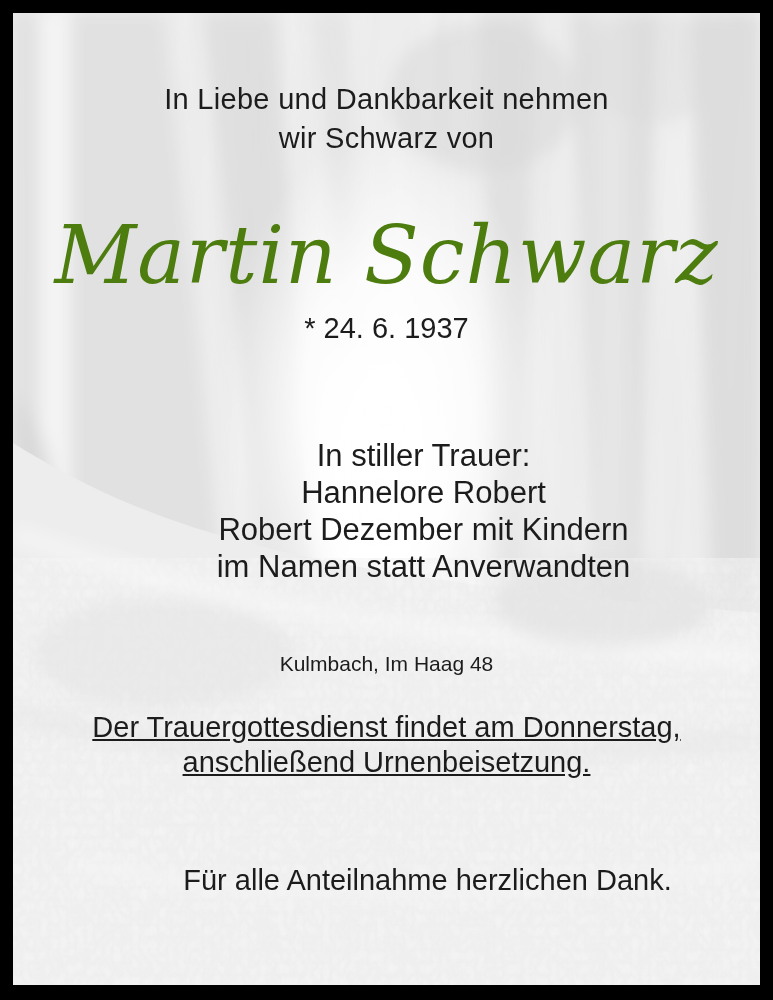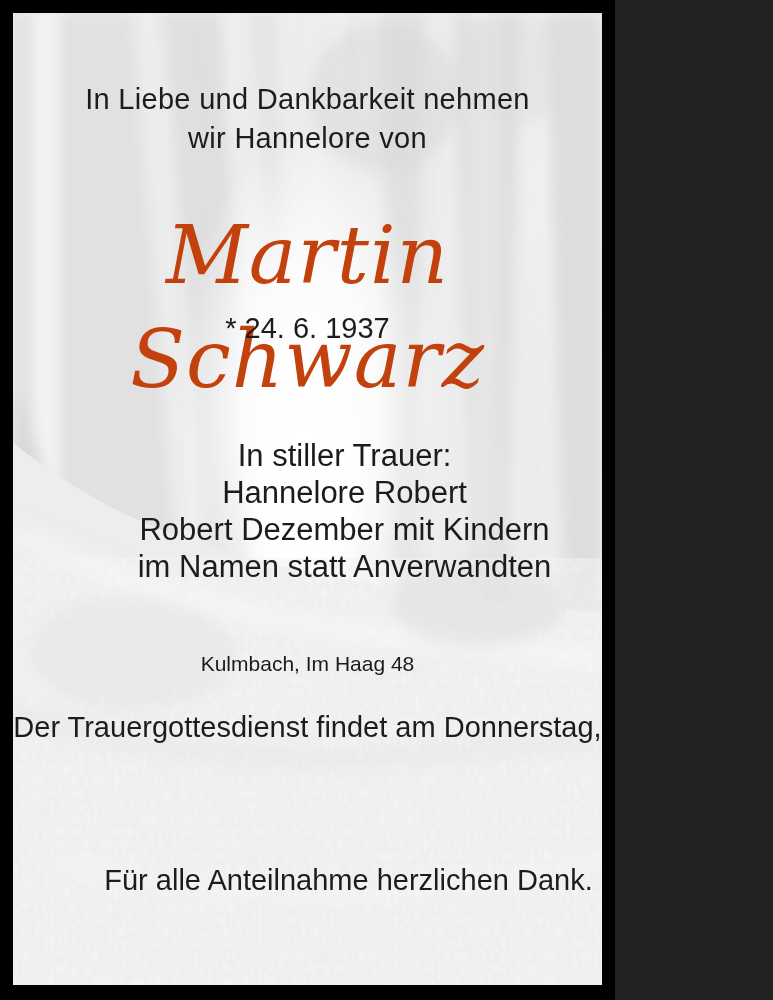--- a/index.html
+++ b/index.html
@@ -1,18 +1,18 @@
 <!DOCTYPE html>
 <html><head>
 <meta charset="utf-8">
 <style>
   html,body{margin:0;padding:0;background:#222;}
   .page{
     position:relative;
-    width:615px;height:1000px;
+    width:773px;height:1000px;
     background:#000;
     overflow:hidden;
     font-family:"Liberation Sans", sans-serif;
   }
   .photo{
     position:absolute;
     left:13px;top:13px;right:13px;bottom:15px;
     background:#dcdcdc;
     overflow:hidden;
   }
@@ -36,21 +36,21 @@
     line-height:39px;
     letter-spacing:0.3px;
   }
   .name{
     top:204px;
     font-family:"DejaVu Serif", serif;
     font-style:italic;
     font-weight:normal;
     font-size:80px;
     line-height:104px;
-    color:#c2410c;
+    color:#4d7c0f;
     letter-spacing:1px;
   }
   .dates{
     top:312px;
     font-size:29px;
     display:flex;
     justify-content:center;
     gap:85px;
   }
   .mourners{
@@ -60,20 +60,21 @@
     margin-left:37px;
   }
   .address{
     top:652px;
     font-size:21px;
   }
   .service{
     top:710px;
     font-size:29px;
     line-height:35px;
+    text-decoration:underline;
   }
   .thanks{
     top:864px;
     font-size:29px;
     padding-left:41px;
   }
 </style>
 </head>
 <body>
 
@@ -150,38 +151,39 @@
       <rect x="0" y="0" width="747" height="972" fill="#ffffff" opacity="0.40"></rect>
     </svg>
   </div>
 
   <div class="frame"></div>
 
   <div class="content">
 
     <div class="intro">
       <div>In Liebe und Dankbarkeit nehmen</div>
-      <div>wir Hannelore von</div>
+      <div>wir Schwarz von</div>
     </div>
 
     <h1 class="name">Martin Schwarz</h1>
 
     <div class="dates">
       <span>* 24. 6. 1937</span>
     </div>
 
     <div class="mourners">
       <div>In stiller Trauer:</div>
       <div>Hannelore Robert</div>
       <div>Robert Dezember mit Kindern</div>
       <div>im Namen statt Anverwandten</div>
     </div>
 
     <div class="address">Kulmbach, Im Haag 48</div>
 
     <div class="service">
       <div>Der Trauergottesdienst findet am Donnerstag,</div>
+      <div>anschließend Urnenbeisetzung.</div>
     </div>
 
     <div class="thanks">Für alle Anteilnahme herzlichen Dank.</div>
 
   </div>
 </div>
 
 </body></html>

